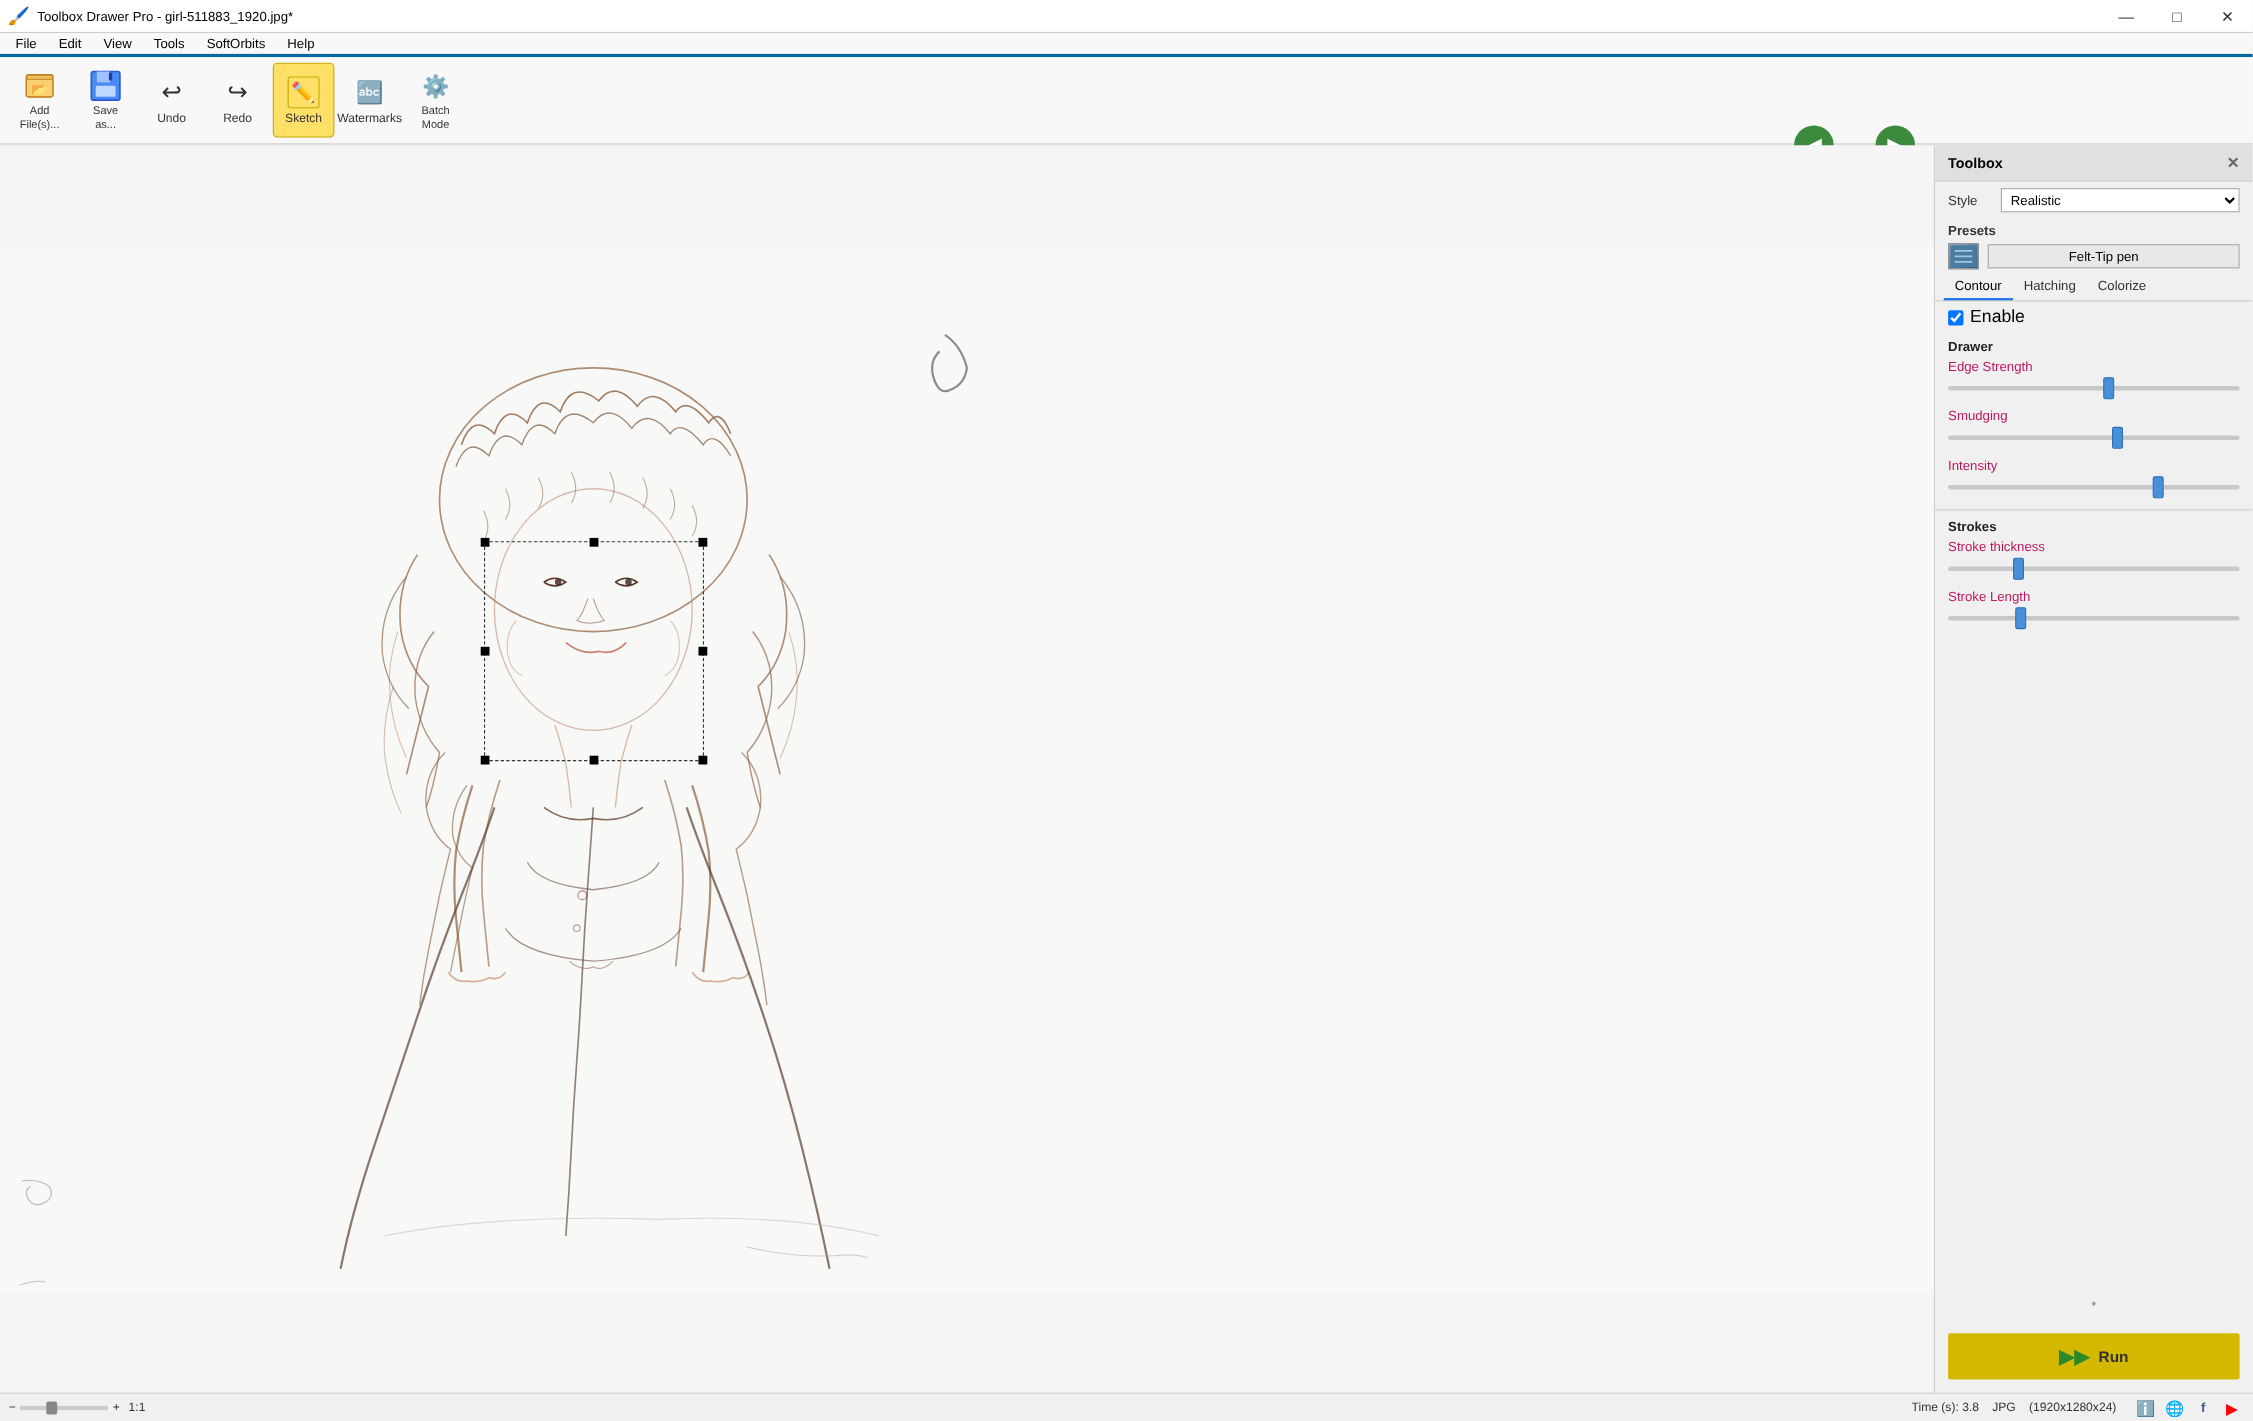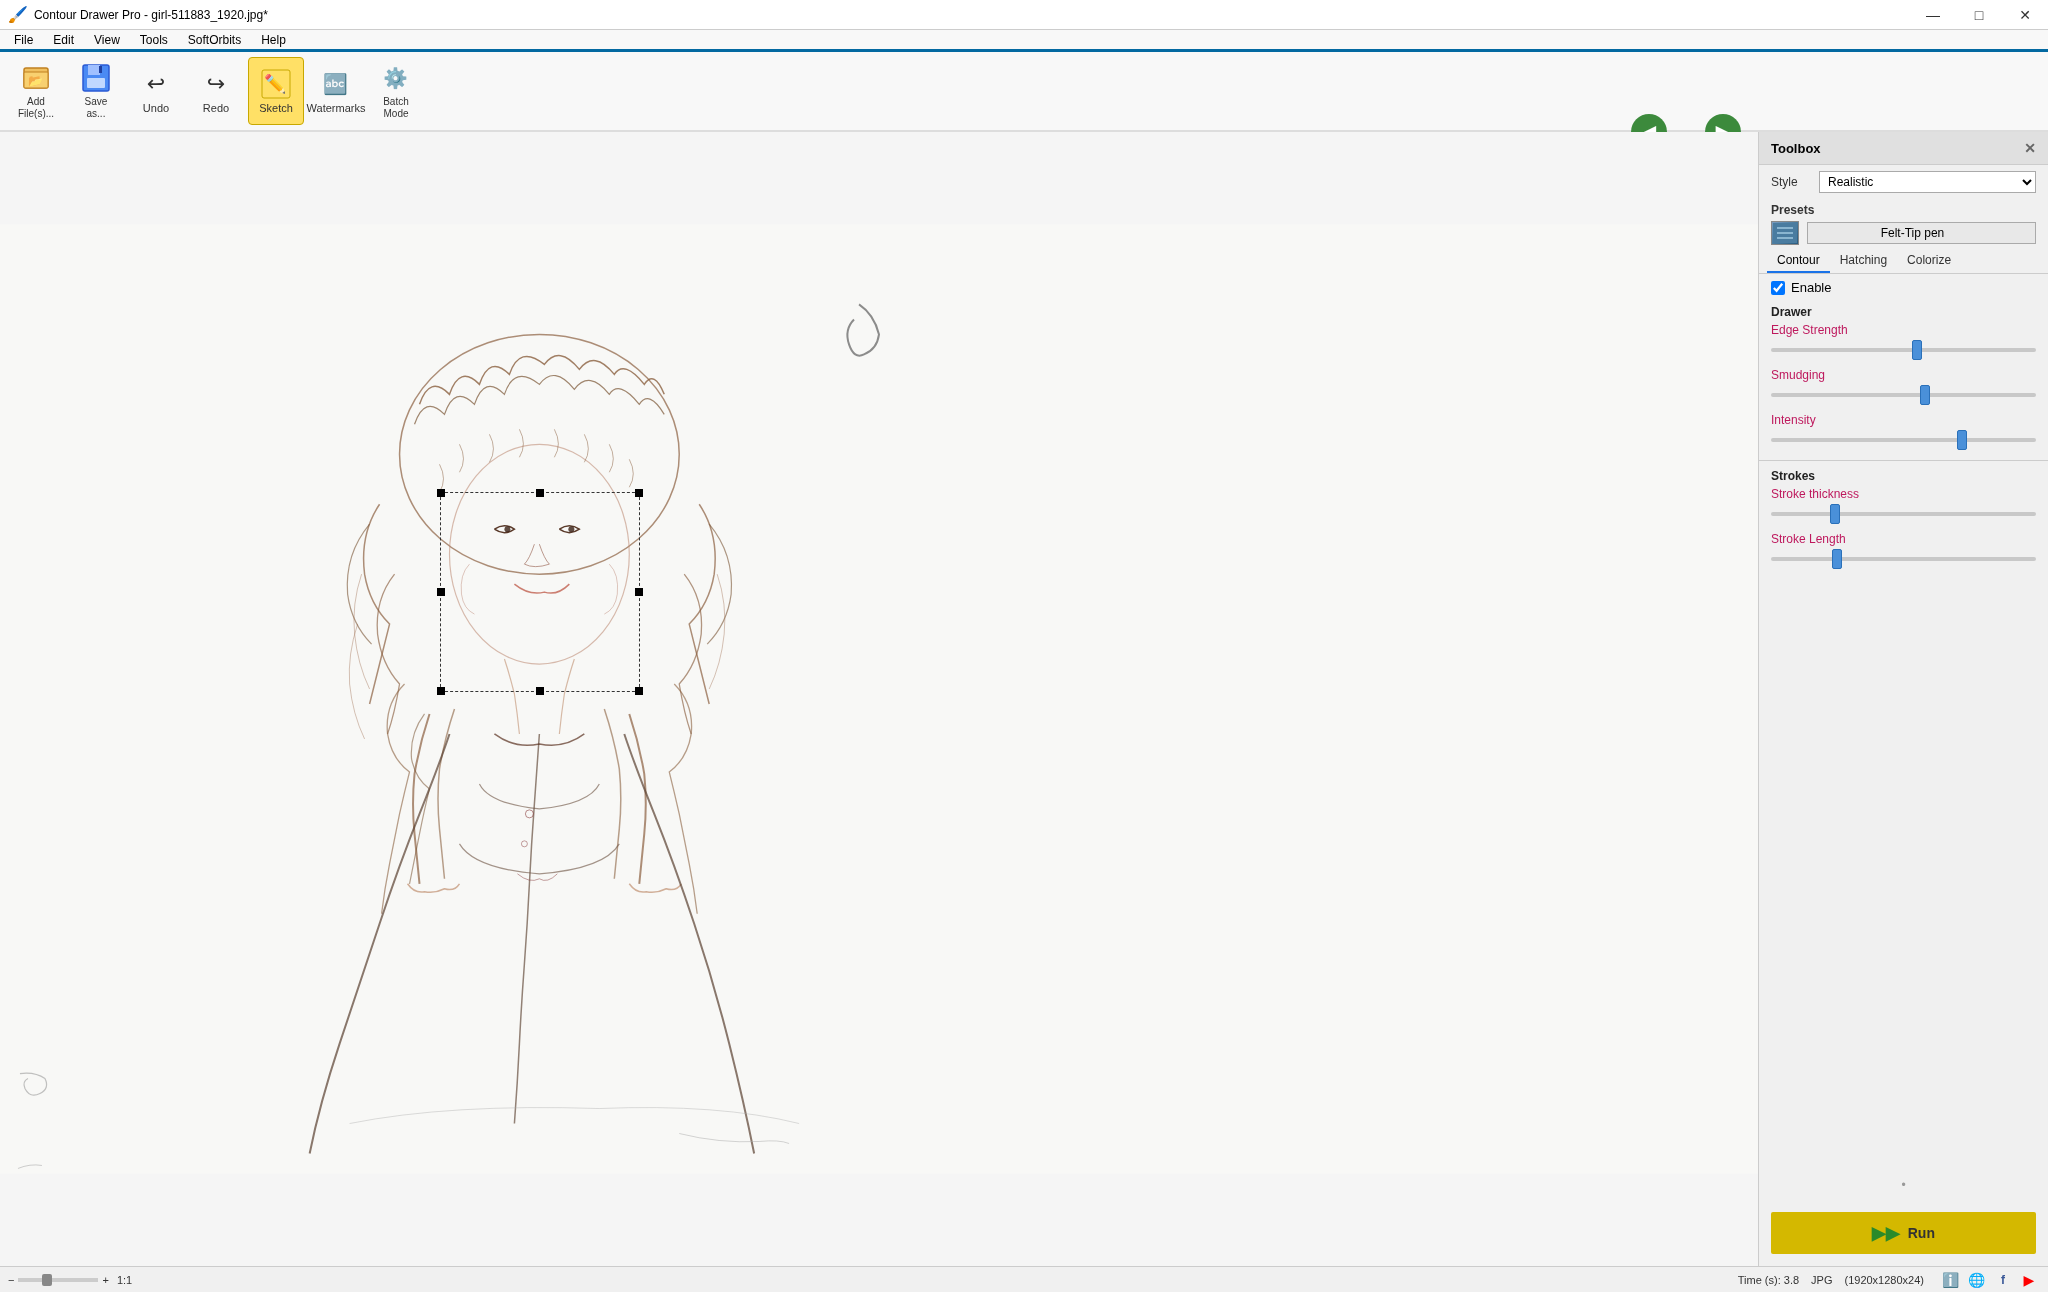--- a/index.html
+++ b/index.html
@@ -247,21 +247,21 @@
     .tab-item.active { color: #000; border-bottom: 2px solid #1a73e8; font-weight: 500; }
 
     
     .enable-row {
       display: flex;
       align-items: center;
       padding: 6px 12px;
       gap: 6px;
     }
     .enable-row input[type=checkbox] { width: 14px; height: 14px; }
-    .enable-label { font-size: 13px; }
+    .enable-label { font-size: 16px; }
 
     
     .section-label {
       font-size: 12px;
       font-weight: bold;
       padding: 4px 12px 2px;
       color: #222;
     }
 
     
@@ -374,21 +374,21 @@
     #sketch-svg-container {
       position: absolute;
       left: 0; top: 0; right: 0; bottom: 0;
     }
   </style>
 </head>
 <body>
 
 <div id="title-bar">
   <span style="font-size:16px; margin-right:6px;">🖌️</span>
-  <span>Contour Drawer Pro - girl-511883_1920.jpg*</span>
+  <span>Toolbox Drawer Pro - girl-511883_1920.jpg*</span>
   <div class="window-controls">
     <div class="win-btn">—</div>
     <div class="win-btn">□</div>
     <div class="win-btn close">✕</div>
   </div>
 </div>
 
 <div id="menu-bar">
   <div class="menu-item">File</div>
   <div class="menu-item">Edit</div>

